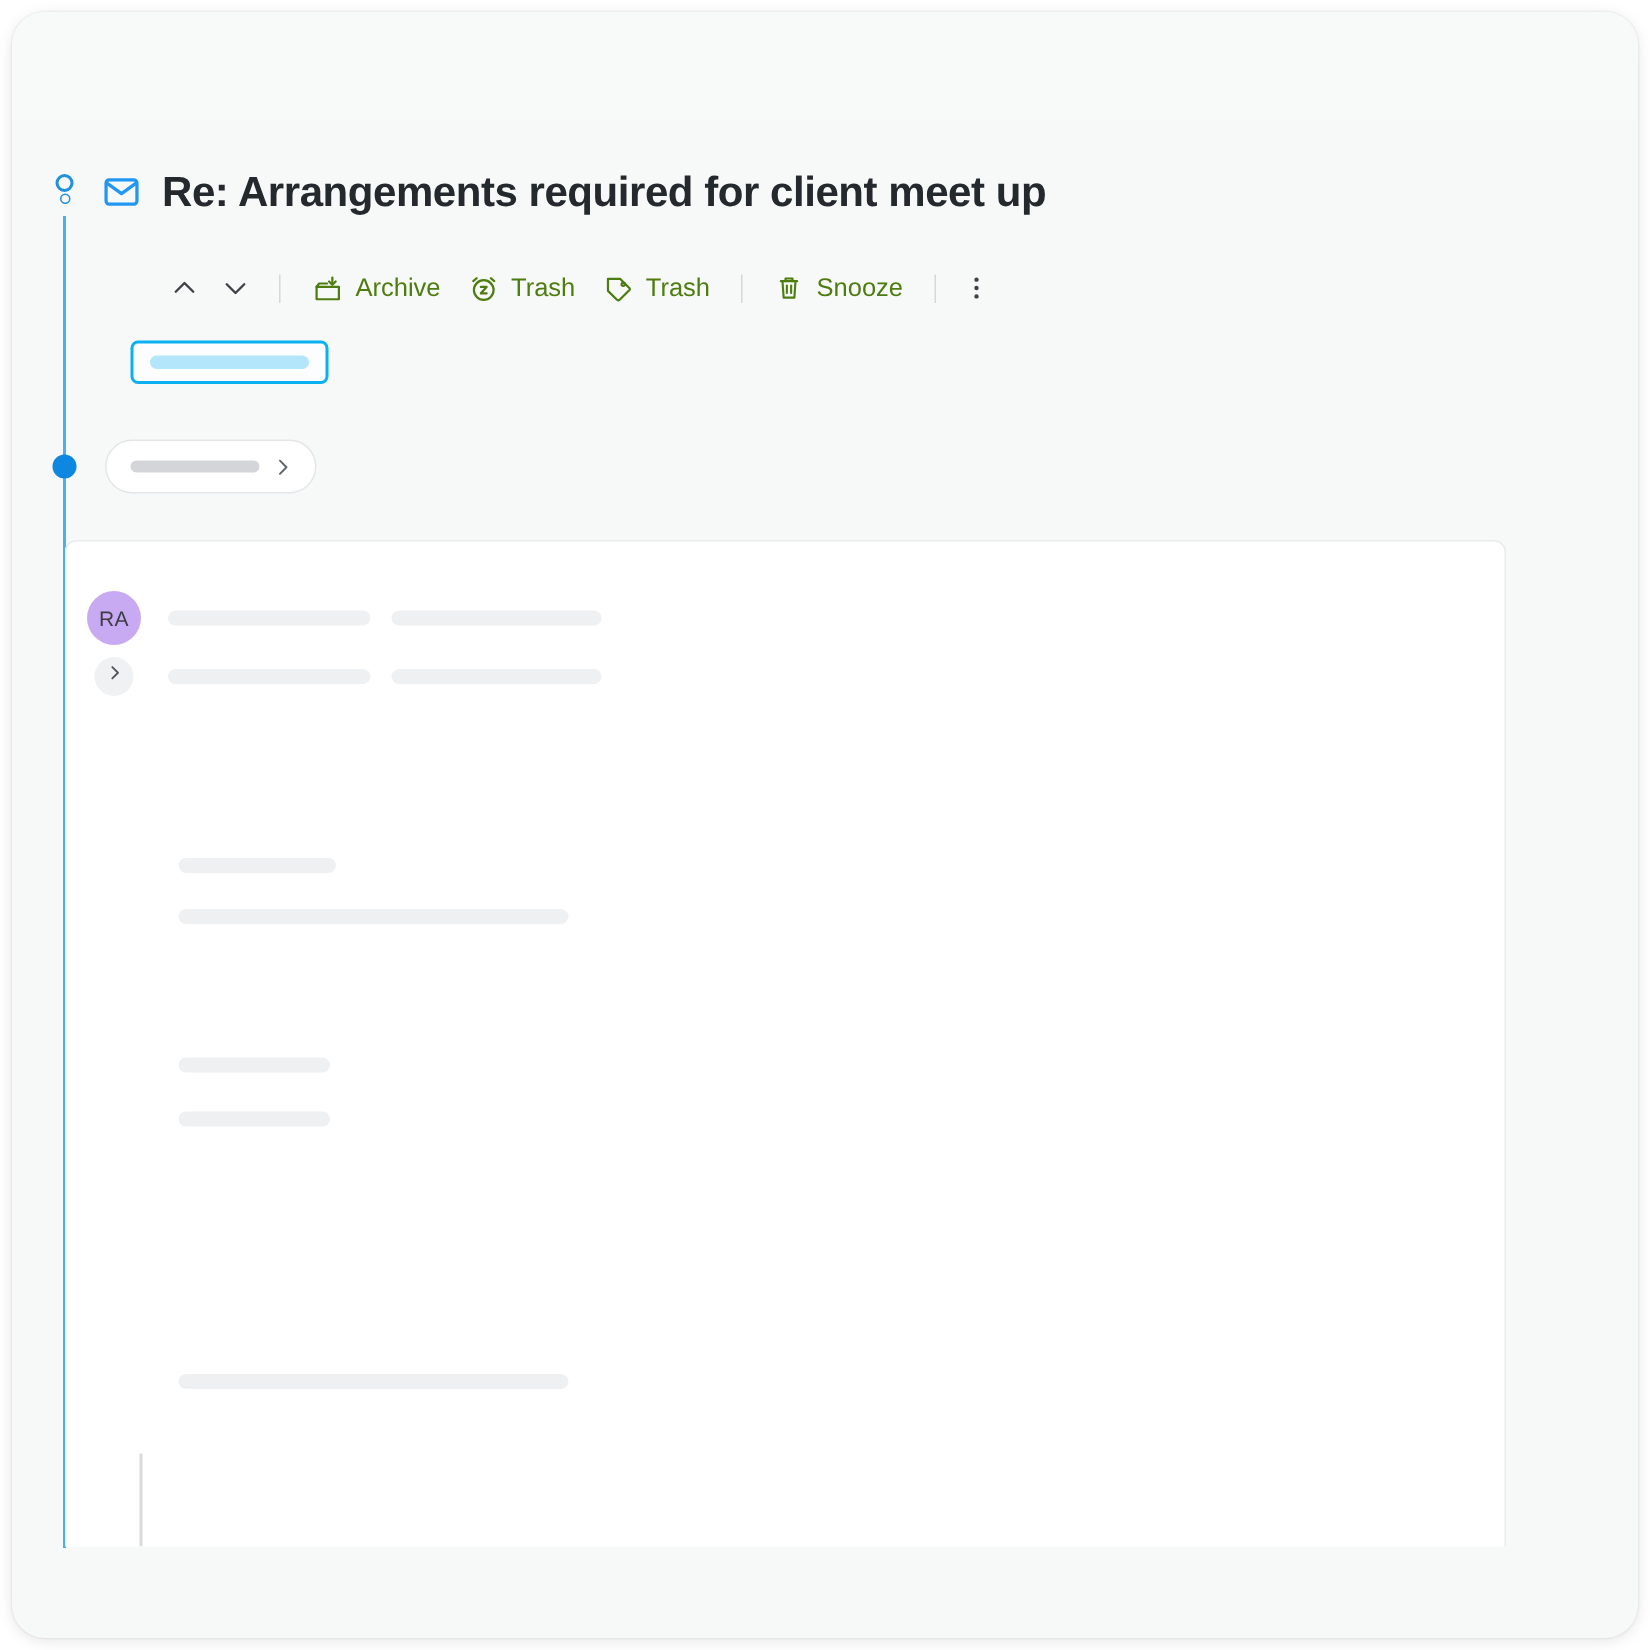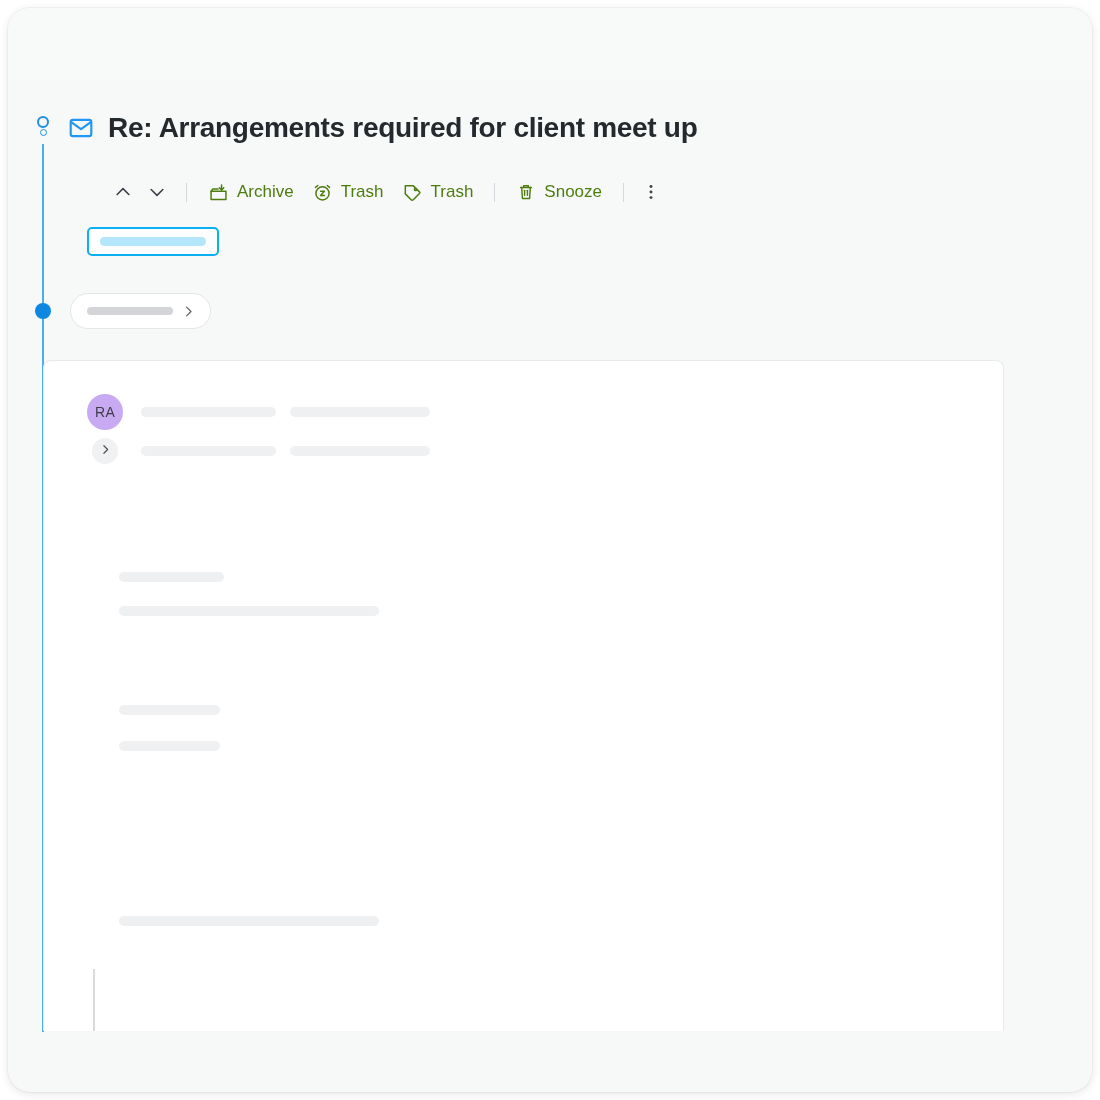--- a/index.html
+++ b/index.html
@@ -185,21 +185,21 @@
     height: 671px;
     background: #ffffff;
     border: 1px solid #e9eaec;
     border-bottom: none;
     border-radius: 8px 8px 0 0;
     overflow: hidden;
   }
 
   #message-head {
     position: absolute;
-    left: 43px;
+    left: 14px;
     top: 32px;
     width: 640px;
   }
   .msg-head-row {
     display: flex;
     align-items: center;
     gap: 18px;
     height: 38px;
   }
   .msg-head-row + .msg-head-row { margin-top: 1px; }

